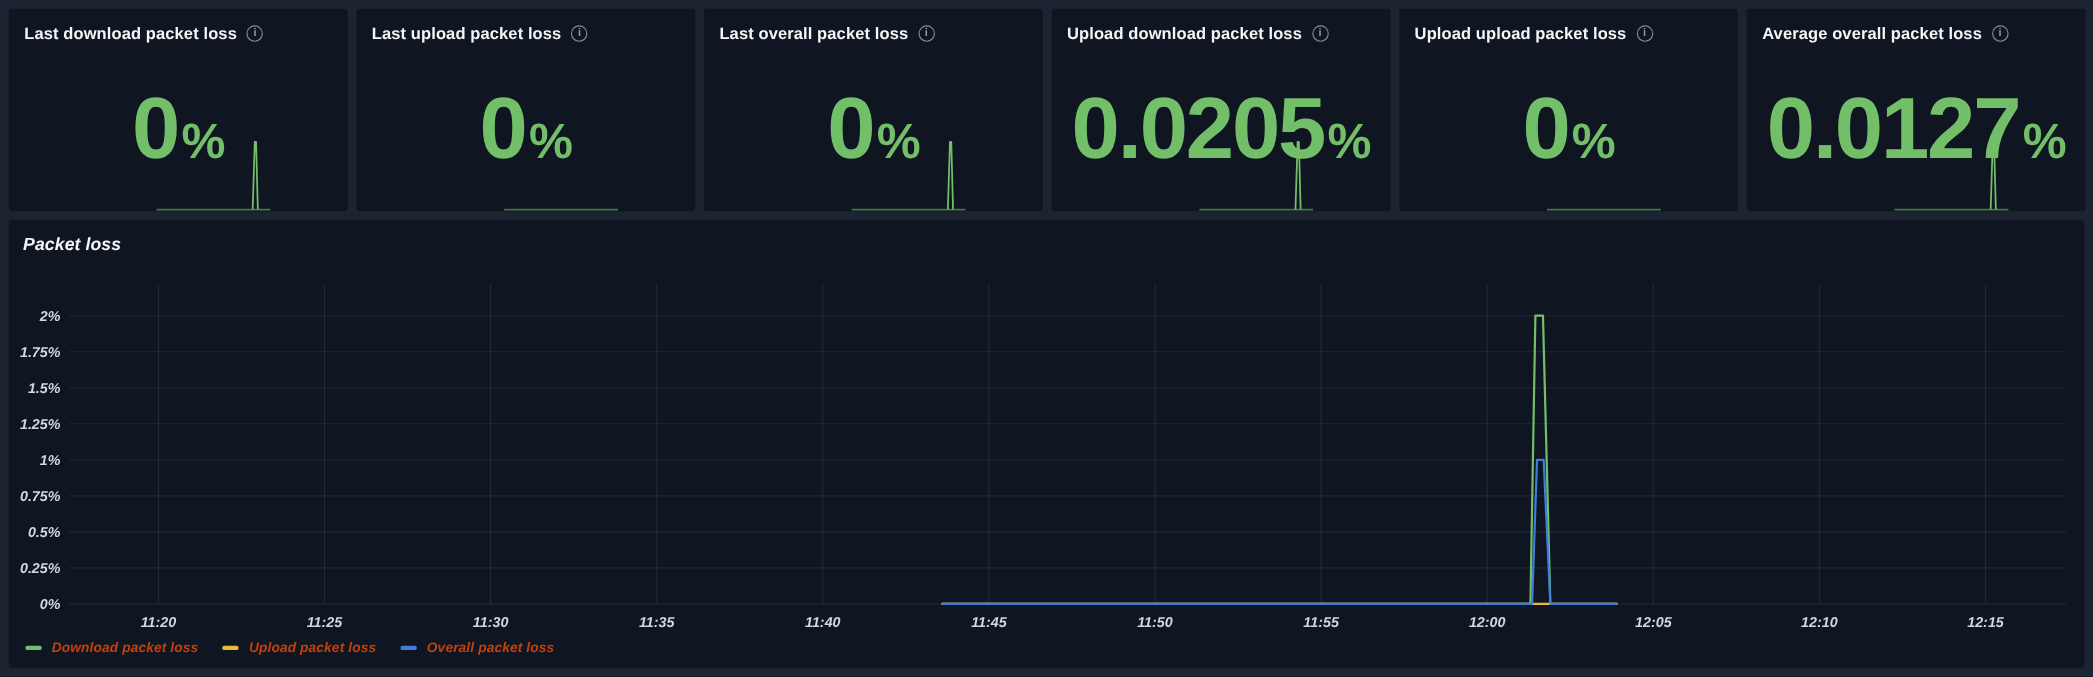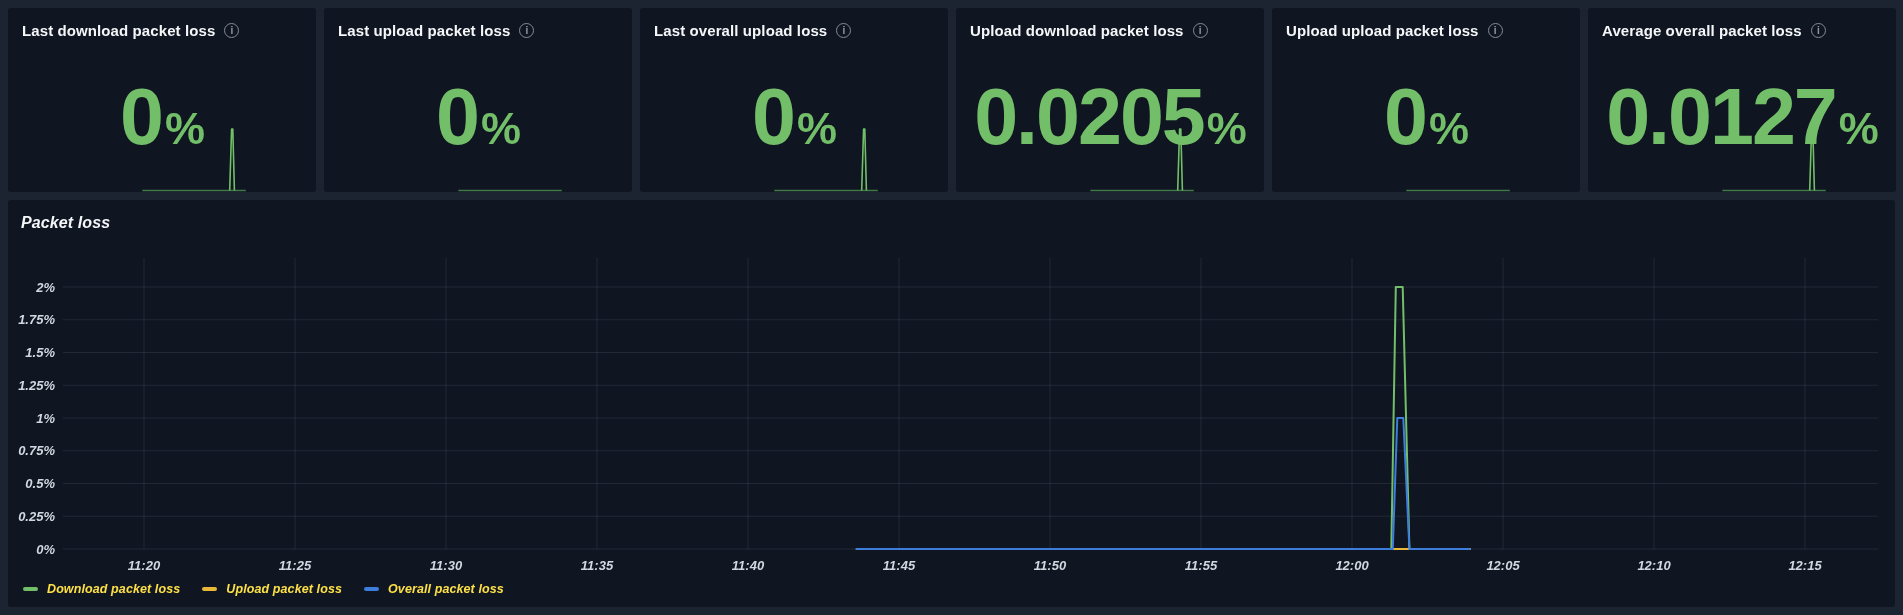--- a/index.html
+++ b/index.html
@@ -44,21 +44,21 @@
   
   .chart-panel { left:8px; top:200px; width:1887px; height:407px;font-style:italic; }
   .chart-title { position:absolute; left:13px; top:14px; font-size:16px; }
   .chart-svg { position:absolute; left:0; top:0; display:block; }
   .legend-row {
     position:absolute; left:15px; bottom:11px;
     display:flex; align-items:center; gap:22px;
   }
   .legend-item { display:flex; align-items:center; gap:9px; cursor:pointer; }
   .legend-dash { width:15px; height:4px; border-radius:2px; }
-  .legend-label { color:#fde047; font-size:12.5px; font-weight:bold; letter-spacing:.1px; white-space:nowrap; }
+  .legend-label { color:#c2410c; font-size:12.5px; font-weight:bold; letter-spacing:.1px; white-space:nowrap; }
 </style>
 </head>
 <body>
 
 <div class="panel stat-panel" style="left:8px">
   <div class="stat-title-row">
     <span class="stat-title">Last download packet loss</span>
     <span class="info-icon">i</span>
   </div>
   <div class="stat-value-row">
@@ -80,21 +80,21 @@
     <span class="stat-value">0</span>
     <span class="stat-unit">%</span>
   </div>
   <svg class="spark-svg" width="308" height="68" viewBox="0 0 308 68">
       <polyline points="134.3,66.5 237.8,66.5" fill="none" stroke="#4c8a51" stroke-width="1.6" opacity="0.85"></polyline>
     </svg>
 </div>
 
 <div class="panel stat-panel" style="left:640px">
   <div class="stat-title-row">
-    <span class="stat-title">Last overall upload loss</span>
+    <span class="stat-title">Last overall packet loss</span>
     <span class="info-icon">i</span>
   </div>
   <div class="stat-value-row">
     <span class="stat-value">0</span>
     <span class="stat-unit">%</span>
   </div>
   <svg class="spark-svg" width="308" height="68" viewBox="0 0 308 68">
       <polyline points="134.3,66.5 237.8,66.5" fill="none" stroke="#4c8a51" stroke-width="1.6" opacity="0.85"></polyline>
       <polyline points="221.7,66.5 223.6,5 224.8,5 226.4,66.5" fill="none" stroke="#73bf69" stroke-width="1.6" stroke-linejoin="round"></polyline>
     </svg>

